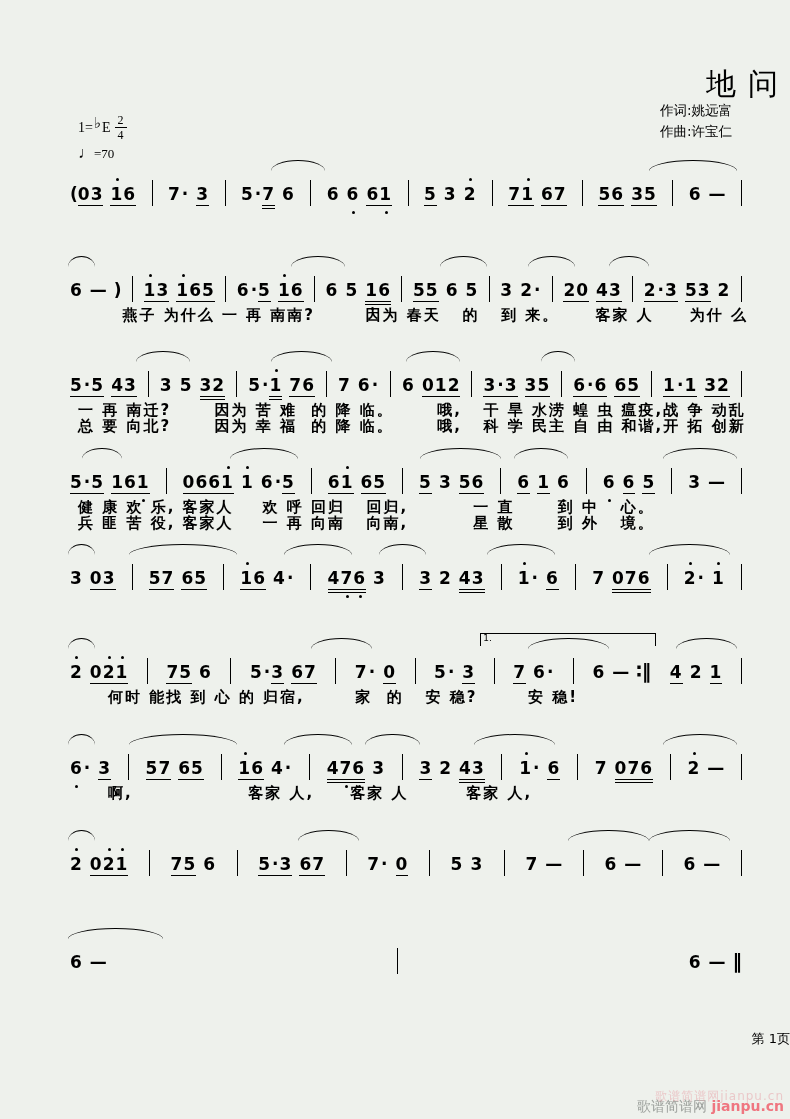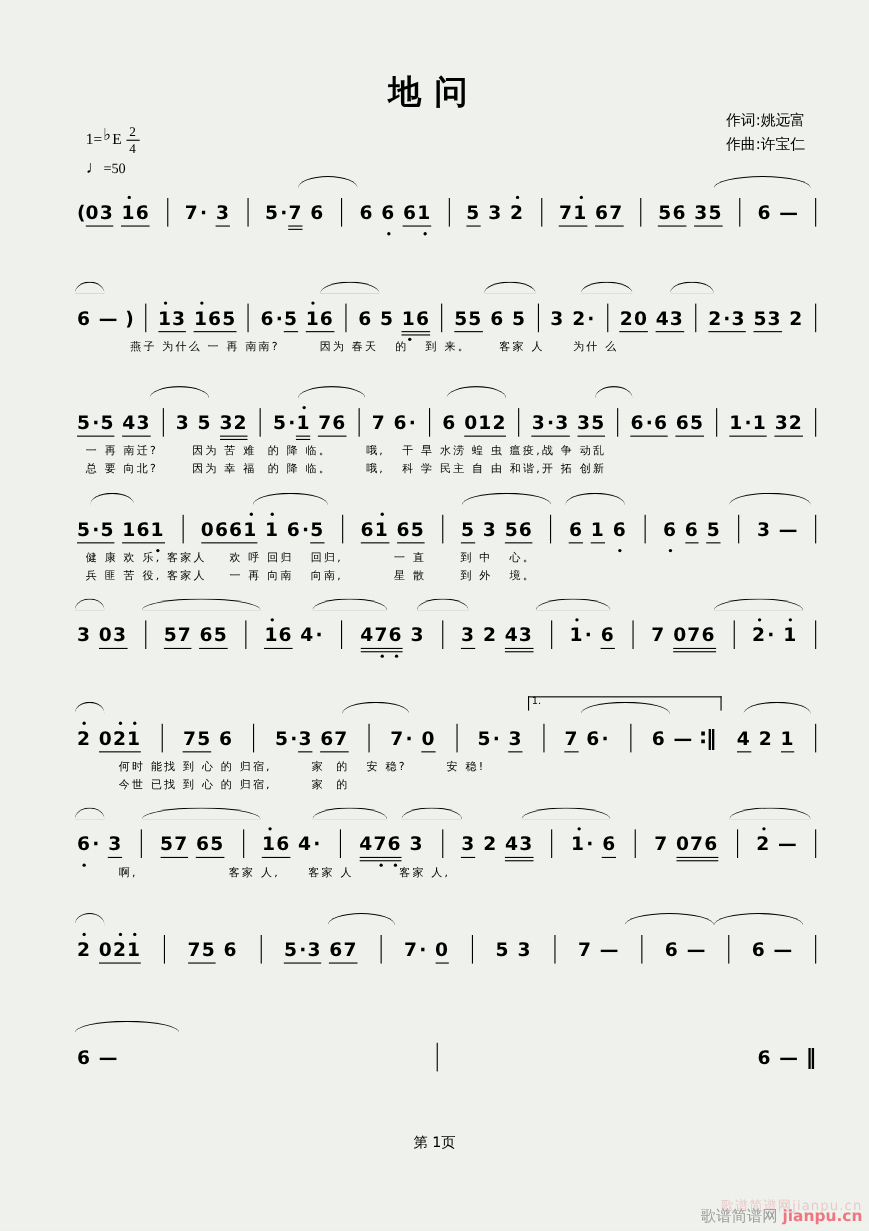--- a/index.html
+++ b/index.html
@@ -1,21 +1,21 @@
 <!DOCTYPE html>
 <html><head>
 <meta charset="utf-8">
 <style>
   *{box-sizing:border-box}
   html,body{margin:0;padding:0}
   body{background:#eef1ec;font-family:"DejaVu Sans",sans-serif;color:#000}
   #page{position:relative;width:790px;height:1119px;background:#eef1ec;overflow:hidden}
 
-  #title{position:absolute;top:64px;left:0;width:100%;text-align:center;margin:0;
-         font-family:"Liberation Serif",serif;font-weight:700;font-size:30px;letter-spacing:12px}
+  #title{position:absolute;top:64px;left:0;width:100%;text-align:right;margin:0;
+         font-family:"Liberation Serif",serif;font-weight:400;font-size:30px;letter-spacing:12px}
 
   .keyblock{position:absolute;left:78px;top:114px;font-family:"Liberation Serif",serif;font-size:14px}
   .keyrow{display:flex;align-items:center;gap:1px}
   .key-acc{position:relative;top:-5px;font-size:15px}
   .frac{display:inline-block;text-align:center;font-size:12px;line-height:1;margin-left:3px}
   .frac .num{display:block;border-bottom:1px solid #000;padding:0 3px 1px}
   .frac .den{display:block;padding-top:1px}
   .temporow{margin-top:3px;font-size:13px}
   .tnote{font-size:16px}
 
@@ -33,25 +33,25 @@
   .u2{border-bottom:1.5px solid #000;padding-bottom:1px;position:relative}
   .u2::after{content:'';position:absolute;left:0;right:0;bottom:-4px;border-bottom:1.5px solid #000}
   .aug{margin:0 1px;line-height:24px}
   .dash{line-height:24px}
   .par{line-height:24px}
   .rep,.dbar{font-size:19px;line-height:25px}
   .arc{position:absolute;top:-12px;height:11px;border-top:1.3px solid #000;
        border-radius:50% 50% 0 0/100% 100% 0 0}
   .volta{position:absolute;top:-17px;height:13px;border:1px solid #000;border-bottom:none}
   .volta i{position:absolute;left:2px;top:0;font-style:normal;font-size:9px;line-height:1;font-weight:normal}
-  .lyr{margin-top:6px;padding-left:40px;font-size:10px;letter-spacing:2px;white-space:pre;font-weight:normal;line-height:15px}
+  .lyr{margin-top:6px;padding-left:40px;font-size:15px;letter-spacing:2px;white-space:pre;font-weight:bold;line-height:15px}
   .lyr + .lyr{margin-top:1px}
   .system.flush .lyr{padding-left:10px}
 
-  .footer{position:absolute;top:1030px;left:0;width:100%;text-align:center;font-size:13px}
+  .footer{position:absolute;top:1030px;left:0;width:100%;text-align:right;font-size:13px}
 
   .wm{position:absolute;right:6px;bottom:4px;text-align:right;font-size:14px;line-height:1.2}
   .wm-ghost{color:#e8a7ad;opacity:.55;filter:blur(.5px);font-size:12px;letter-spacing:1px;margin-bottom:-5px}
   .wm-main .wm-site{color:#9b9f9b}
   .wm-main .wm-domain{color:#ef7680;font-weight:bold}
 </style>
 </head>
 <body>
 
 <div id="page">
@@ -62,21 +62,21 @@
     <div class="keyrow">
       <span>1=</span>
         <span class="key-acc">♭</span>
         <span>E</span>
       <span class="frac">
         <span class="num">2</span>
         <span class="den">4</span>
       </span>
     </div>
     <div class="temporow">
-      <span class="tnote">♩</span><span>=50</span>
+      <span class="tnote">♩</span><span>=70</span>
     </div>
   </div>
 
   <div class="credits">
     <div>作词:姚远富</div>
     <div>作曲:许宝仁</div>
   </div>
 
   <div id="systems">
       <div class="system" style="top: 172px;">
@@ -378,21 +378,20 @@
           <span class="bar"></span>
           <span class="arc" style="left: 0%; width: 4%;"></span>
           <span class="arc" style="left: 36%; width: 9%;"></span>
           <span class="arc" style="left: 68%; width: 12%;"></span>
           <span class="arc" style="left: 90%; width: 9%;"></span>
           <span class="volta" style="left: 61%; width: 26%;">
             <i>1.</i>
           </span>
         </div>
         <div class="lyr">何时 能找 到 心 的 归宿,       家  的   安 稳?       安 稳!</div>
-        <div class="lyr">今世 已找 到 心 的 归宿,       家  的</div>
       </div>
       <div class="system" style="top: 746px;">
         <div class="noteline">
           <span class="meas">
             <span class="tok"><span class="n lo">6</span><span class="aug">·</span></span>
             <span class="tok"><span class="u1"><span class="n">3</span></span></span>
           </span>
           <span class="bar"></span>
           <span class="meas">
             <span class="tok"><span class="u1"><span class="n">5</span><span class="n">7</span></span></span>

